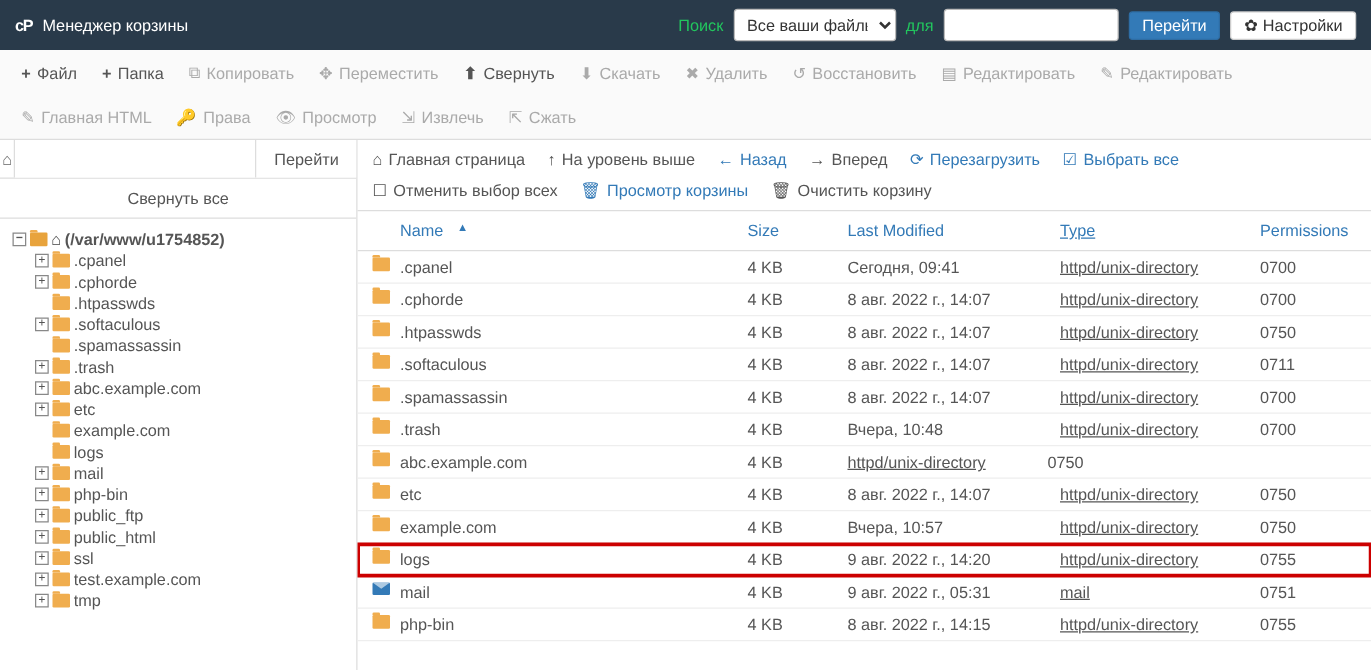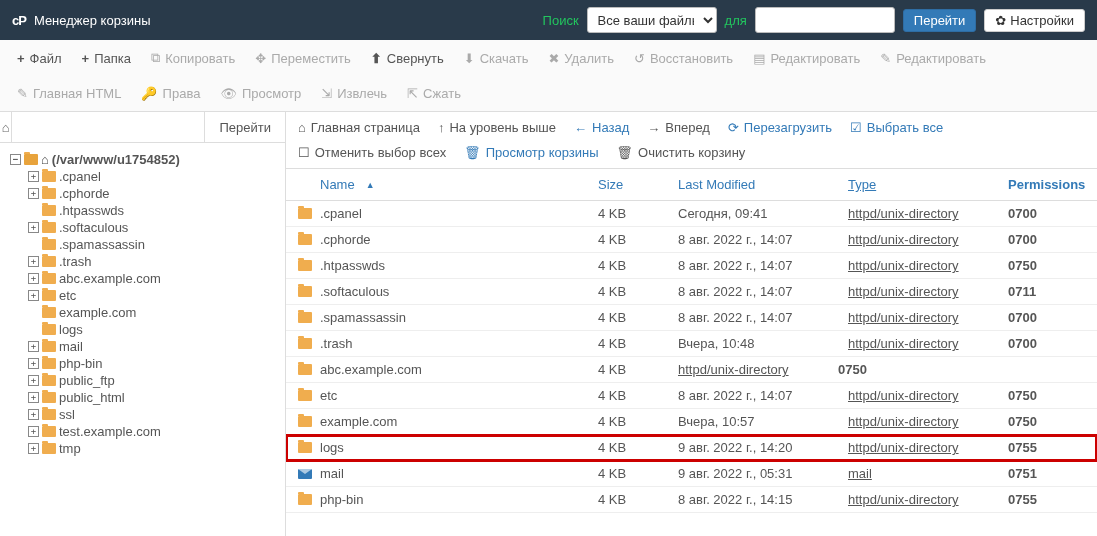--- a/index.html
+++ b/index.html
@@ -37,25 +37,25 @@
 .home-ico-tree { font-size:13px; color:#444; }
 .right { flex:1; display:flex; flex-direction:column; }
 .action-bar { padding:8px 12px; border-bottom:1px solid #ddd; display:flex; flex-wrap:wrap; gap:6px 18px; }
 .action-bar .ab { color:#555; cursor:pointer; display:inline-flex; align-items:center; gap:5px; }
 .action-bar .ab.primary { color:#337ab7; }
 .action-bar .row2 { margin-top:4px; display:flex; gap:18px; width:100%; }
 .filelist { flex:1; overflow-y:auto; }
 .fl-head { display:flex; border-bottom:1px solid #ddd; padding:8px 12px; color:#337ab7; }
 .fl-row { display:flex; border-bottom:1px solid #eee; padding:5px 12px; align-items:center; }
 .fl-row.hl { outline:3px solid #c00; outline-offset:-2px; }
-.col-name { flex:0 0 300px; display:flex; align-items:center; gap:8px; }
+.col-name { flex:0 0 300px; display:flex; gap:8px; }
 .col-size { flex:0 0 80px; }
 .col-mod { flex:0 0 170px; }
 .col-type { flex:0 0 160px;text-decoration:underline; }
-.col-perm { flex:1;font-weight:bold; }
+.col-perm { flex:1; }
 .sort-ind { font-size:9px; color:#337ab7; margin-left:3px; }
 .mail-ico { width:14px; height:10px; background:#337ab7; display:inline-block; border-radius:1px; position:relative; }
 .mail-ico::after { content:""; position:absolute; left:0; top:0; border-left:7px solid transparent; border-right:7px solid transparent; border-top:5px solid #fff; opacity:.6; }
 </style>
 </head>
 <body>
 
 <div class="header">
   <div class="logo">
     <span class="logo-icon">cP</span>
@@ -140,20 +140,21 @@
 
 <div class="main">
   <div class="left">
     <div class="path-row">
       <div class="home-btn">
           <span>⌂</span>
         </div>
       <input class="path-input" type="text" style="">
       <button class="go-btn">Перейти</button>
     </div>
+    <div class="collapse-all">Свернуть все</div>
     <div class="tree">
       <div class="tree-node root">
         <span class="expander">−</span>
         <span class="folder-ico open"></span>
         <span class="home-ico-tree">⌂</span>
         <span>(/var/www/u1754852)</span>
       </div>
       <div class="tree-children" id="tree-children">
           <div class="tree-node">
             <span class="expander">+</span>

